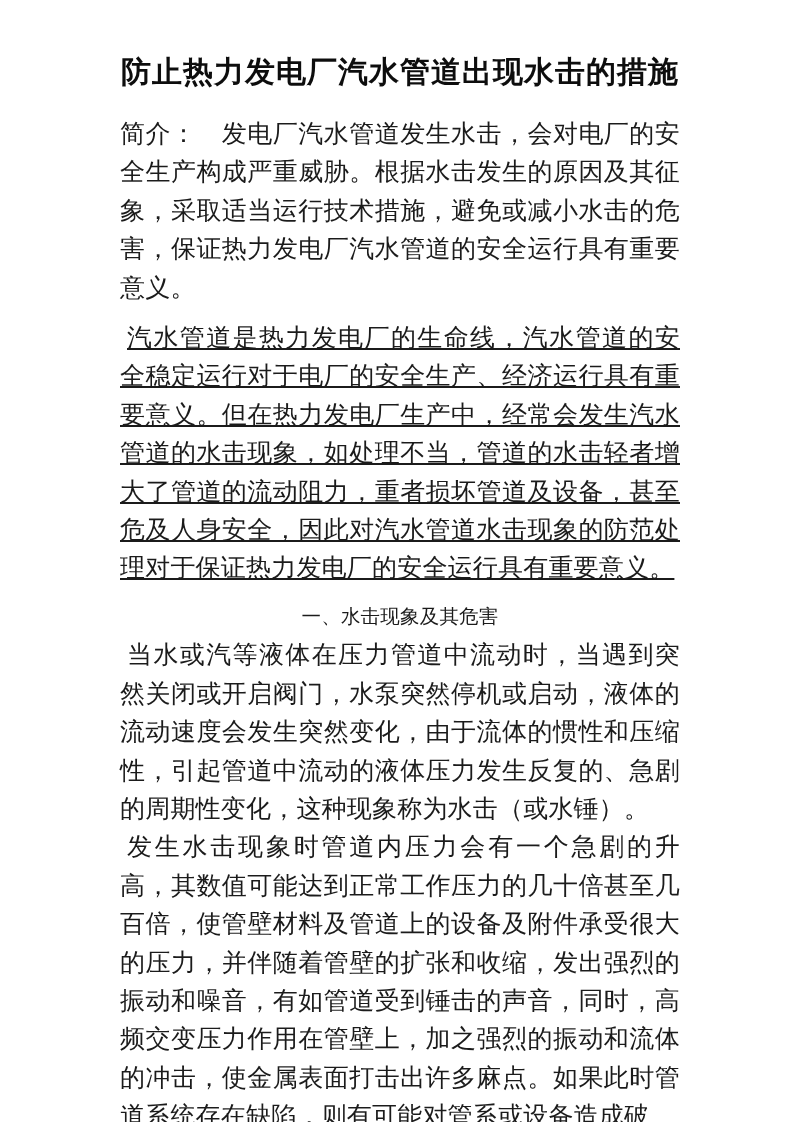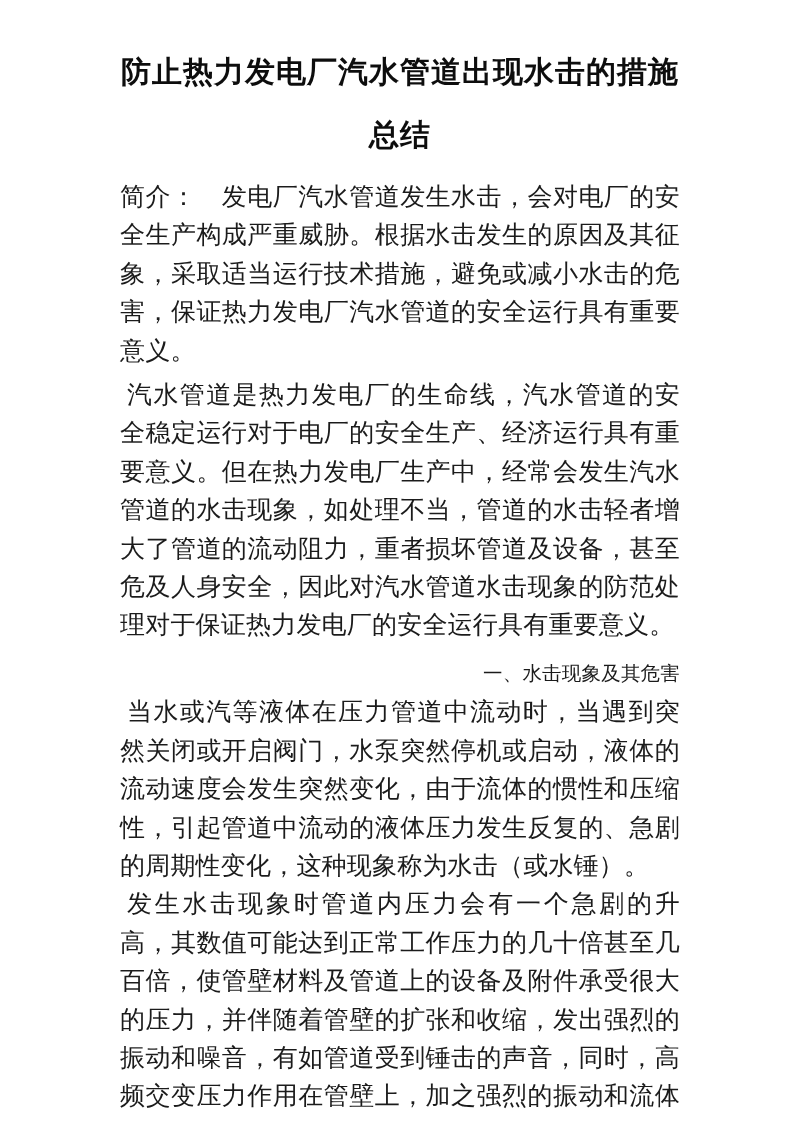--- a/index.html
+++ b/index.html
@@ -31,40 +31,39 @@
   .doc-title span { display: block; }
   .para {
     margin: 0;
     font-size: 25px;
     line-height: 38.4px;
     text-align: justify;
     text-justify: inter-ideograph;
     letter-spacing: 0.2px;
     word-break: break-all;
   }
-  .para.gap-sm   { margin-top: 6px; }
+  .para.gap-sm   { margin-top: 12px; text-decoration: underline; }
   .para.gap-md   { }
   .para.indented { text-indent: 7px; }
   .heading {
     margin: 10px 0 0 0;
     font-size: 19.5px;
     line-height: 38.4px;
     font-weight: normal;
-    text-align: right;
+    text-align: center;
     letter-spacing: 0.2px;
   }
 </style>
 </head>
 <body>
 
 <div class="page">
 
   <h1 class="doc-title">
     <span>防止热力发电厂汽水管道出现水击的措施</span>
-    <span>总结</span>
   </h1>
 
   <p class="para">简介：　发电厂汽水管道发生水击，会对电厂的安全生产构成严重威胁。根据水击发生的原因及其征象，采取适当运行技术措施，避免或减小水击的危害，保证热力发电厂汽水管道的安全运行具有重要意义。</p>
 
   <p class="para gap-sm indented">汽水管道是热力发电厂的生命线，汽水管道的安全稳定运行对于电厂的安全生产、经济运行具有重要意义。但在热力发电厂生产中，经常会发生汽水管道的水击现象，如处理不当，管道的水击轻者增大了管道的流动阻力，重者损坏管道及设备，甚至危及人身安全，因此对汽水管道水击现象的防范处理对于保证热力发电厂的安全运行具有重要意义。</p>
 
   <h2 class="heading">一、水击现象及其危害</h2>
 
   <p class="para indented">当水或汽等液体在压力管道中流动时，当遇到突然关闭或开启阀门，水泵突然停机或启动，液体的流动速度会发生突然变化，由于流体的惯性和压缩性，引起管道中流动的液体压力发生反复的、急剧的周期性变化，这种现象称为水击（或水锤）。</p>
 

